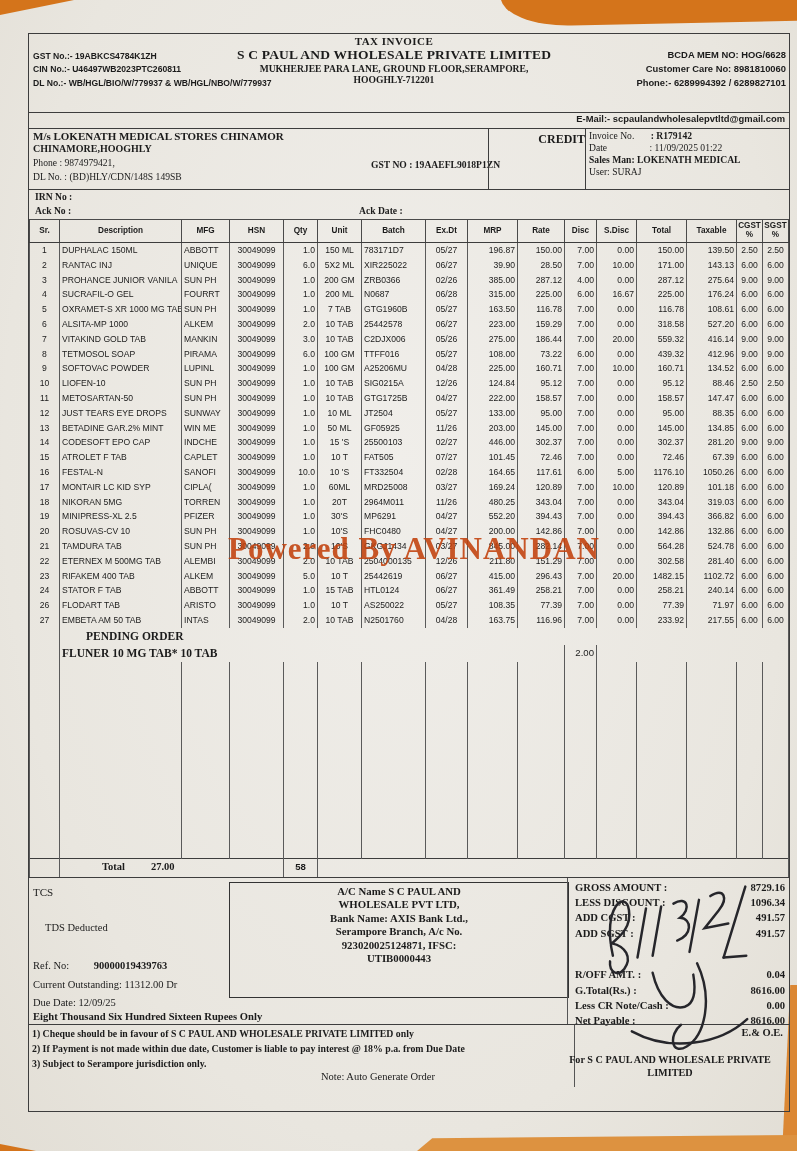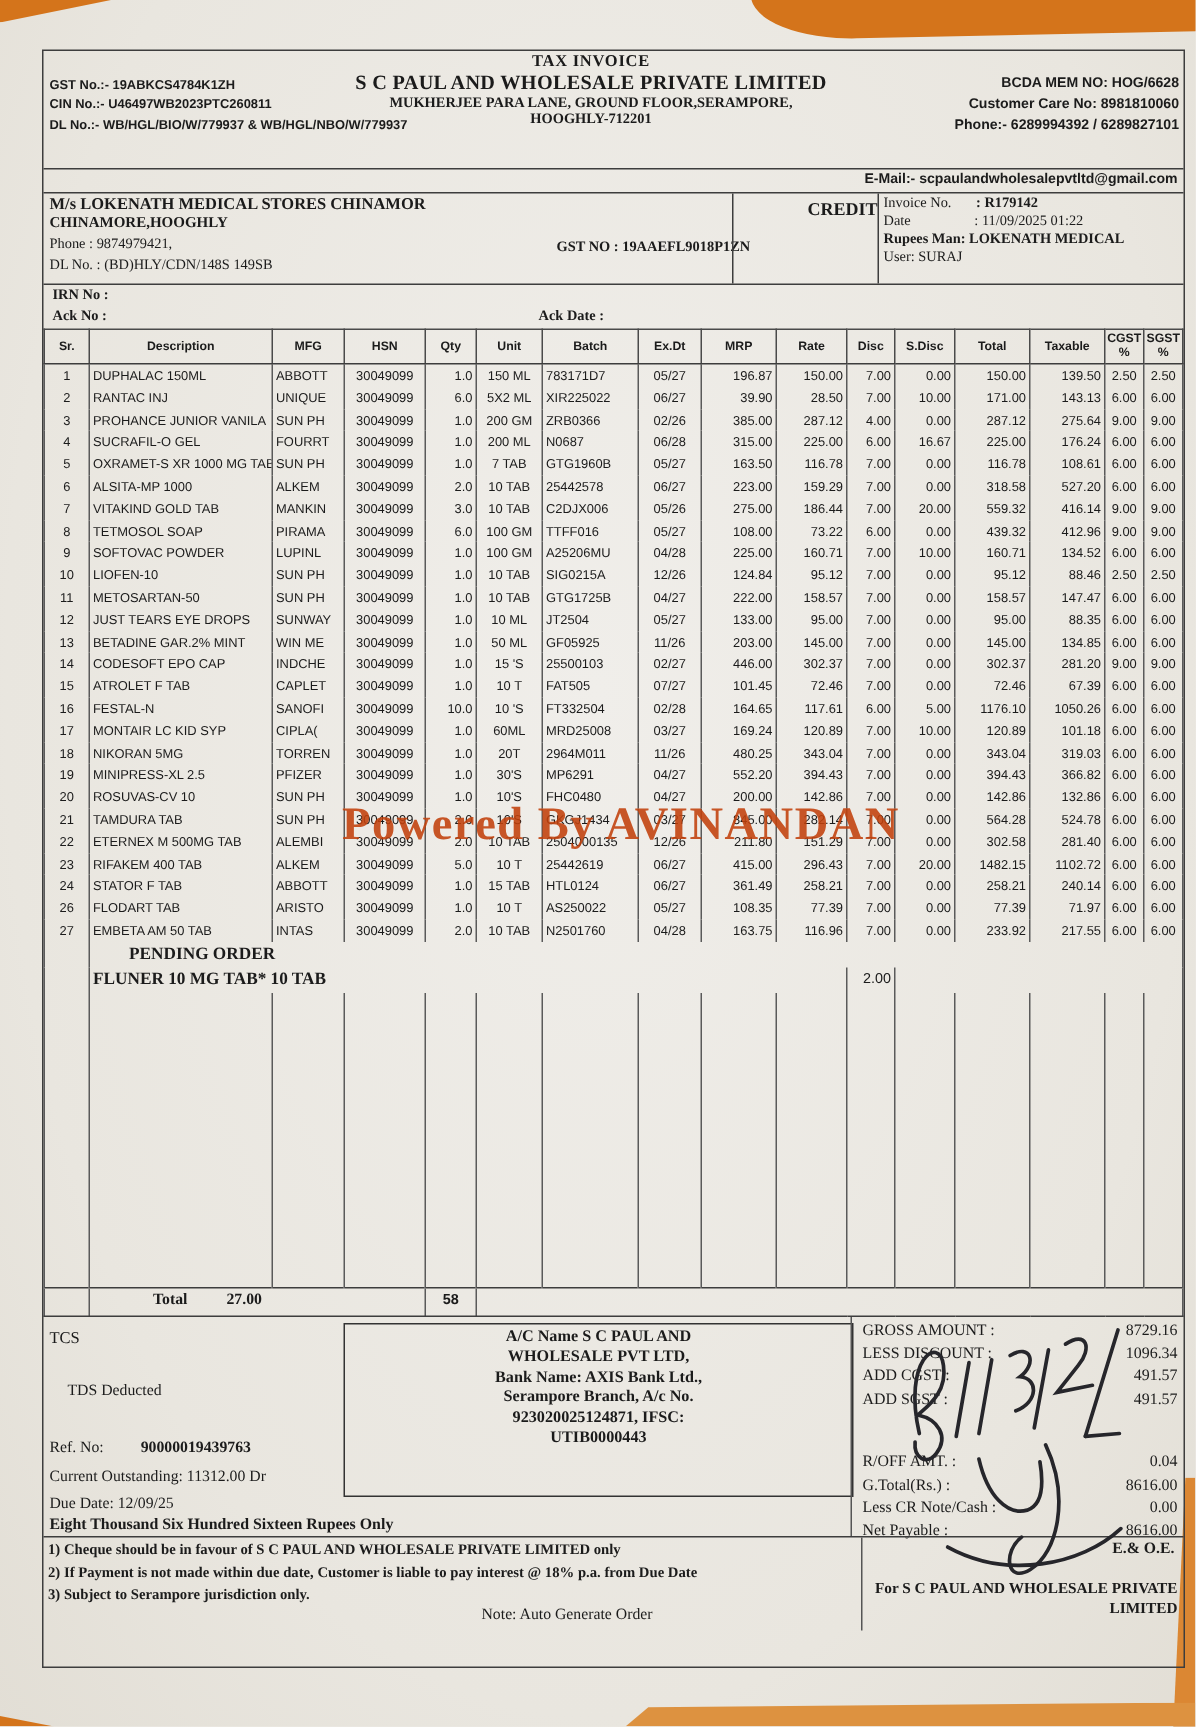--- a/index.html
+++ b/index.html
@@ -77,32 +77,32 @@
   .bot-left .tcs{position:absolute;top:8px;left:0;font-size:11px;}
   .bot-left .tds{position:absolute;top:44px;left:12px;font-size:10.5px;}
   .ref-line{position:absolute;top:82px;left:0;width:360px;}
   .ref-line .num{font-weight:bold;margin-left:22px;}
   .out-line{position:absolute;top:101px;left:0;width:360px;}
   .due-line{position:absolute;top:119px;left:0;width:360px;}
   .words-line{position:absolute;top:133px;left:0;width:520px;font-weight:bold;font-size:10.6px;white-space:nowrap;}
   .bank-box{position:absolute;left:200px;top:4px;width:330px;height:110px;
     border:1.6px solid #333;padding:2px 4px;font-weight:bold;font-size:10.8px;line-height:1.25;text-align:center;}
   .divider-v{position:absolute;left:538px;top:0;width:0;height:146px;border-left:1px solid #555;}
-  .summary{position:absolute;left:546px;top:2px;width:210px;font-weight:normal;font-size:10.6px;}
+  .summary{position:absolute;left:546px;top:2px;width:210px;font-weight:bold;font-size:10.6px;}
   .summary .srow{display:flex;justify-content:space-between;line-height:1.45;}
   .summary .gap{height:26px;}
   .sig{position:absolute;left:552px;top:2px;width:200px;height:175px;z-index:3;}
 
   
   .notes{position:relative;border-top:1.2px solid #3d3d3d;height:62px;}
   .notes-left{position:absolute;left:3px;top:1px;width:536px;font-weight:bold;font-size:9.8px;line-height:1.55;}
   .notes-right-border{position:absolute;left:545px;top:0;height:100%;border-left:1px solid #555;}
   .auto-note{position:absolute;left:292px;top:46px;font-size:10.5px;font-weight:normal;}
   .eoe{position:absolute;right:6px;top:2px;font-weight:bold;font-size:10.5px;}
-  .for-company{position:absolute;right:4px;top:28px;width:230px;text-align:right;
+  .for-company{position:absolute;right:4px;top:28px;width:230px;text-align:center;
     font-weight:bold;font-size:10.2px;line-height:1.3;}
 
   .watermark{position:absolute;left:228px;top:531px;font-family:"Liberation Serif",serif;
     font-weight:bold;font-size:31px;color:#c2410c;opacity:.88;letter-spacing:1px;z-index:5;white-space:nowrap;}
 </style>
 </head>
 <body>
 
 <div class="paper-shade"></div>
 <div class="orange-top"></div>
@@ -144,21 +144,21 @@
     </div>
     <div class="inv-meta">
       <div class="row">
         <span>Invoice No.</span>
         <span class="b" style="margin-left:14px">: R179142</span>
       </div>
       <div class="row">
         <span>Date</span>
         <span style="margin-left:40px">: 11/09/2025  01:22</span>
       </div>
-      <div class="row b">Rupees Man: LOKENATH MEDICAL</div>
+      <div class="row b">Sales Man: LOKENATH MEDICAL</div>
       <div class="row">User: SURAJ</div>
     </div>
   </div>
 
   <div class="irn-row">IRN No :</div>
   <div class="ack-row">
     <span class="ack-no">Ack No :</span>
     <span class="ack-date">Ack Date :</span>
   </div>
 

